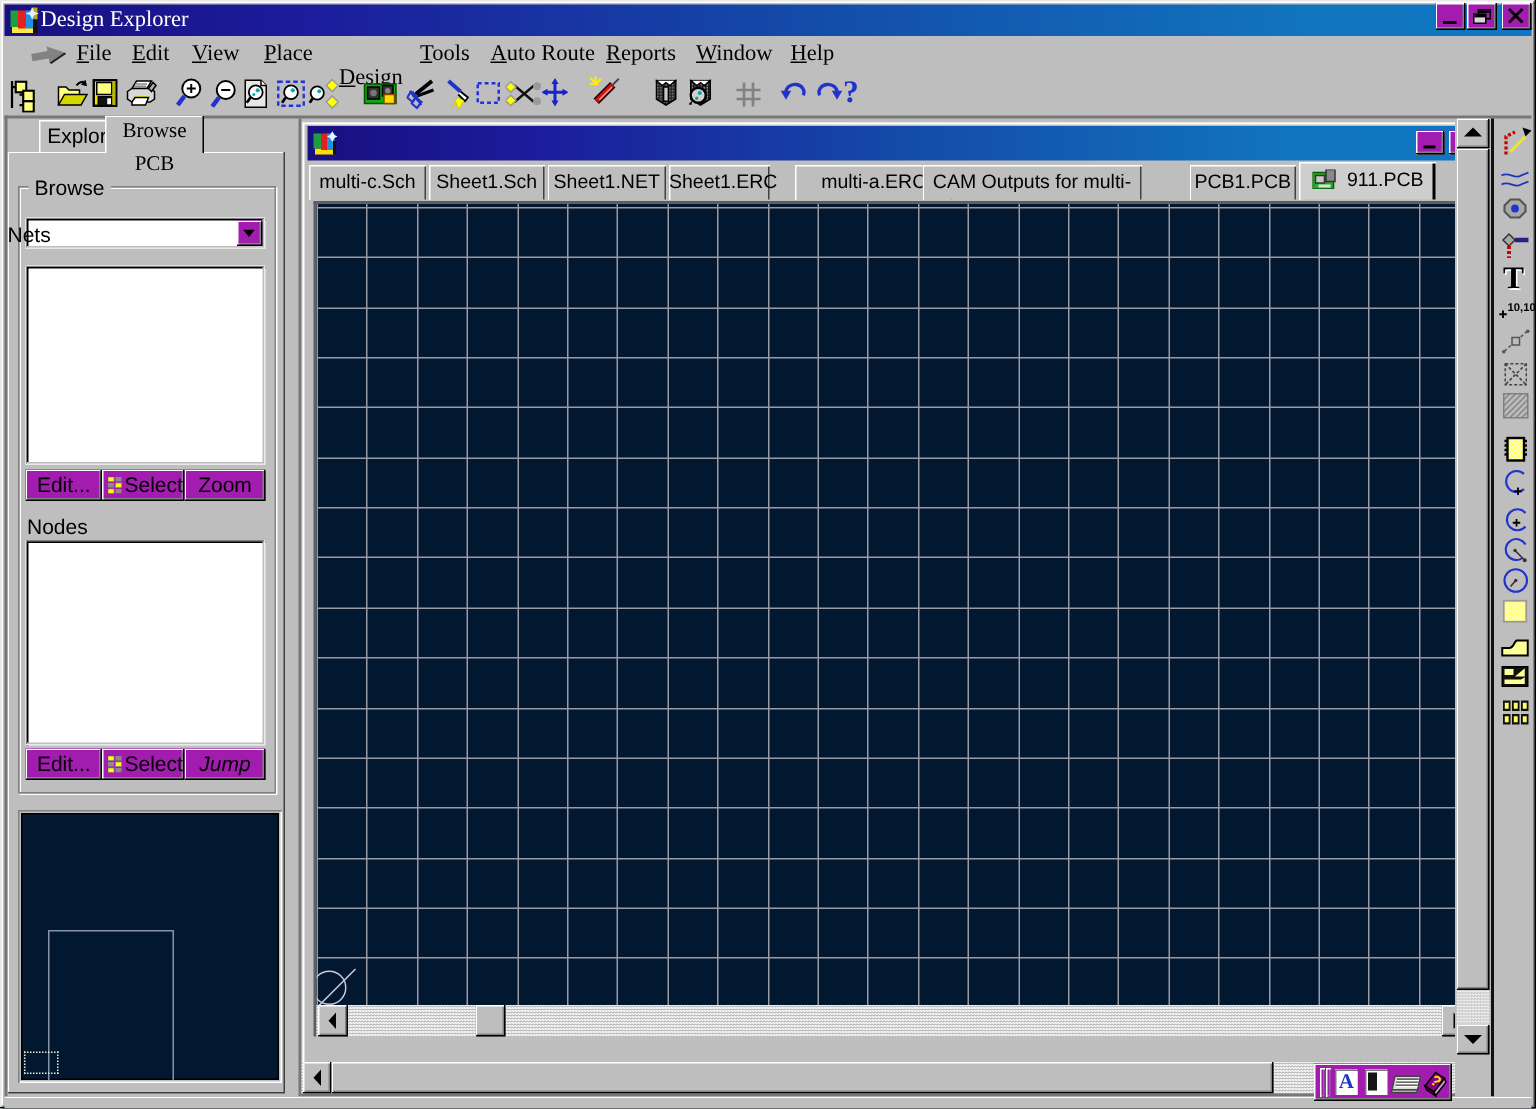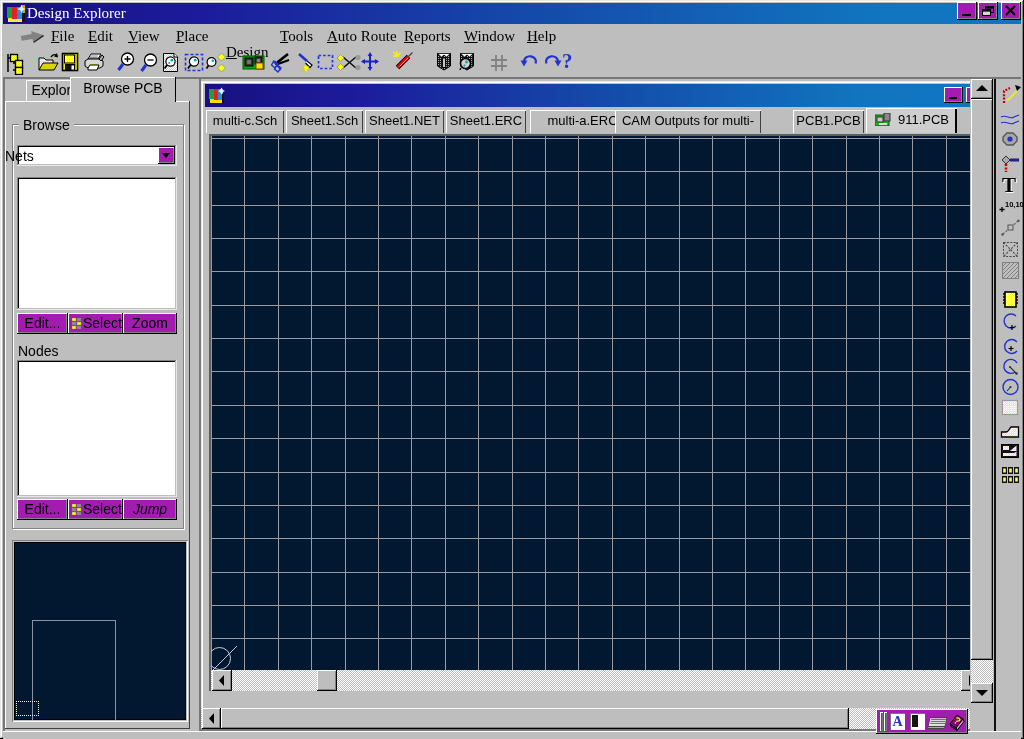--- a/index.html
+++ b/index.html
@@ -220,21 +220,21 @@
   </svg>
   <div style="position:absolute;left:562px;top:0px;font-family:'Liberation Serif',serif;font-size:21px;font-weight:bold;color:#2233cc;">?</div>
 </div>
 
 <div class="abs" style="left:3px;top:77px;width:1018px;height:2px;background:#777;"></div>
 <div class="abs" style="left:3px;top:77px;width:2px;height:654px;background:#777;"></div>
 
 <div class="abs" style="left:5px;top:101px;width:185px;height:628px;background:#bebebe;box-shadow:inset -1px -1px #404040, inset 1px 1px #fff;"></div>
 
 <div class="abs" style="left:6px;top:80px;width:63px;height:21px;background:#bebebe;box-shadow:inset -1px 0 #404040, inset 1px 1px #fff;font-size:14px;text-align:center;line-height:21px;margin-left:20px;">Explorer</div>
-<div class="abs" style="left:70px;top:77px;width:106px;height:25px;background:#bebebe;box-shadow:inset -1px 0 #000, inset 1px 1px #fff;font-size:14px;text-align:center;line-height:22px;">Browse PCB</div>
+<div class="abs" style="left:70px;top:77px;width:66px;height:25px;background:#bebebe;box-shadow:inset -1px 0 #000, inset 1px 1px #fff;font-size:14px;text-align:center;line-height:22px;font-family:Liberation Serif, serif;">Browse PCB</div>
 
 <div class="abs" style="left:12px;top:124px;width:172px;height:405px;border:1px solid #828282;box-shadow:inset 1px 1px #fff, 1px 1px #fff;"></div>
 <div class="abs" style="left:19px;top:117px;font-size:14px;background:#bebebe;padding:0 4px;">Browse</div>
 
 <div class="abs field" style="left:17px;top:145px;width:160px;height:21px;"></div>
 <div class="abs" style="left:5px;top:148px;font-size:14px;">Nets</div>
 <div class="abs btn" style="left:158px;top:147px;width:17px;height:17px;"></div>
 <svg class="abs" style="left:162px;top:153px;" width="9" height="6">
     <path d="M0,0 L8,0 L4,5 Z" fill="#000"></path>
   </svg>
@@ -294,21 +294,21 @@
     </svg>
   </div>
   <div class="abs btn" style="left:743px;top:6px;width:19px;height:16px;"></div>
   <div class="abs" style="left:748px;top:16px;width:8px;height:2px;background:#000;"></div>
   <div class="abs btn" style="left:765px;top:6px;width:19px;height:16px;"></div>
 
   <div class="abs" id="doctabs" style="left:0px;top:27px;width:769px;height:26px;">
     <div class="dtab" style="left:5px;width:78px;">multi-c.Sch</div>
     <div class="dtab" style="left:85px;width:77px;">Sheet1.Sch</div>
     <div class="dtab" style="left:164px;width:79px;">Sheet1.NET</div>
-    <div class="dtab" style="left:245px;width:80px;">Sheet1.ERC</div>
+    <div class="dtab" style="left:245px;width:67px;">Sheet1.ERC</div>
     <div class="dtab" style="left:329px;width:105px;">multi-a.ERC</div>
     <div class="dtab" style="left:414px;width:146px;">CAM Outputs for multi-b.cam</div>
     <div class="dtab" style="left:592px;width:71px;">PCB1.PCB</div>
     <div class="dtab" style="left:665px;top:0px;height:25px;width:91px;background:#cecece;box-shadow:inset 1px 1px #fff, inset -2px 0 #000;line-height:24px;">
       <svg style="position:absolute;left:9px;top:5px;" width="16" height="13">
           <rect x="0" y="2" width="14" height="11" fill="#24b024" stroke="#0a5a0a"></rect>
           <rect x="2" y="4" width="6" height="5" fill="#c8c8c8" stroke="#333"></rect>
           <rect x="9" y="0" width="6" height="8" fill="#888" stroke="#333"></rect>
           <rect x="4" y="10" width="8" height="2" fill="#ddd"></rect>
         </svg>

